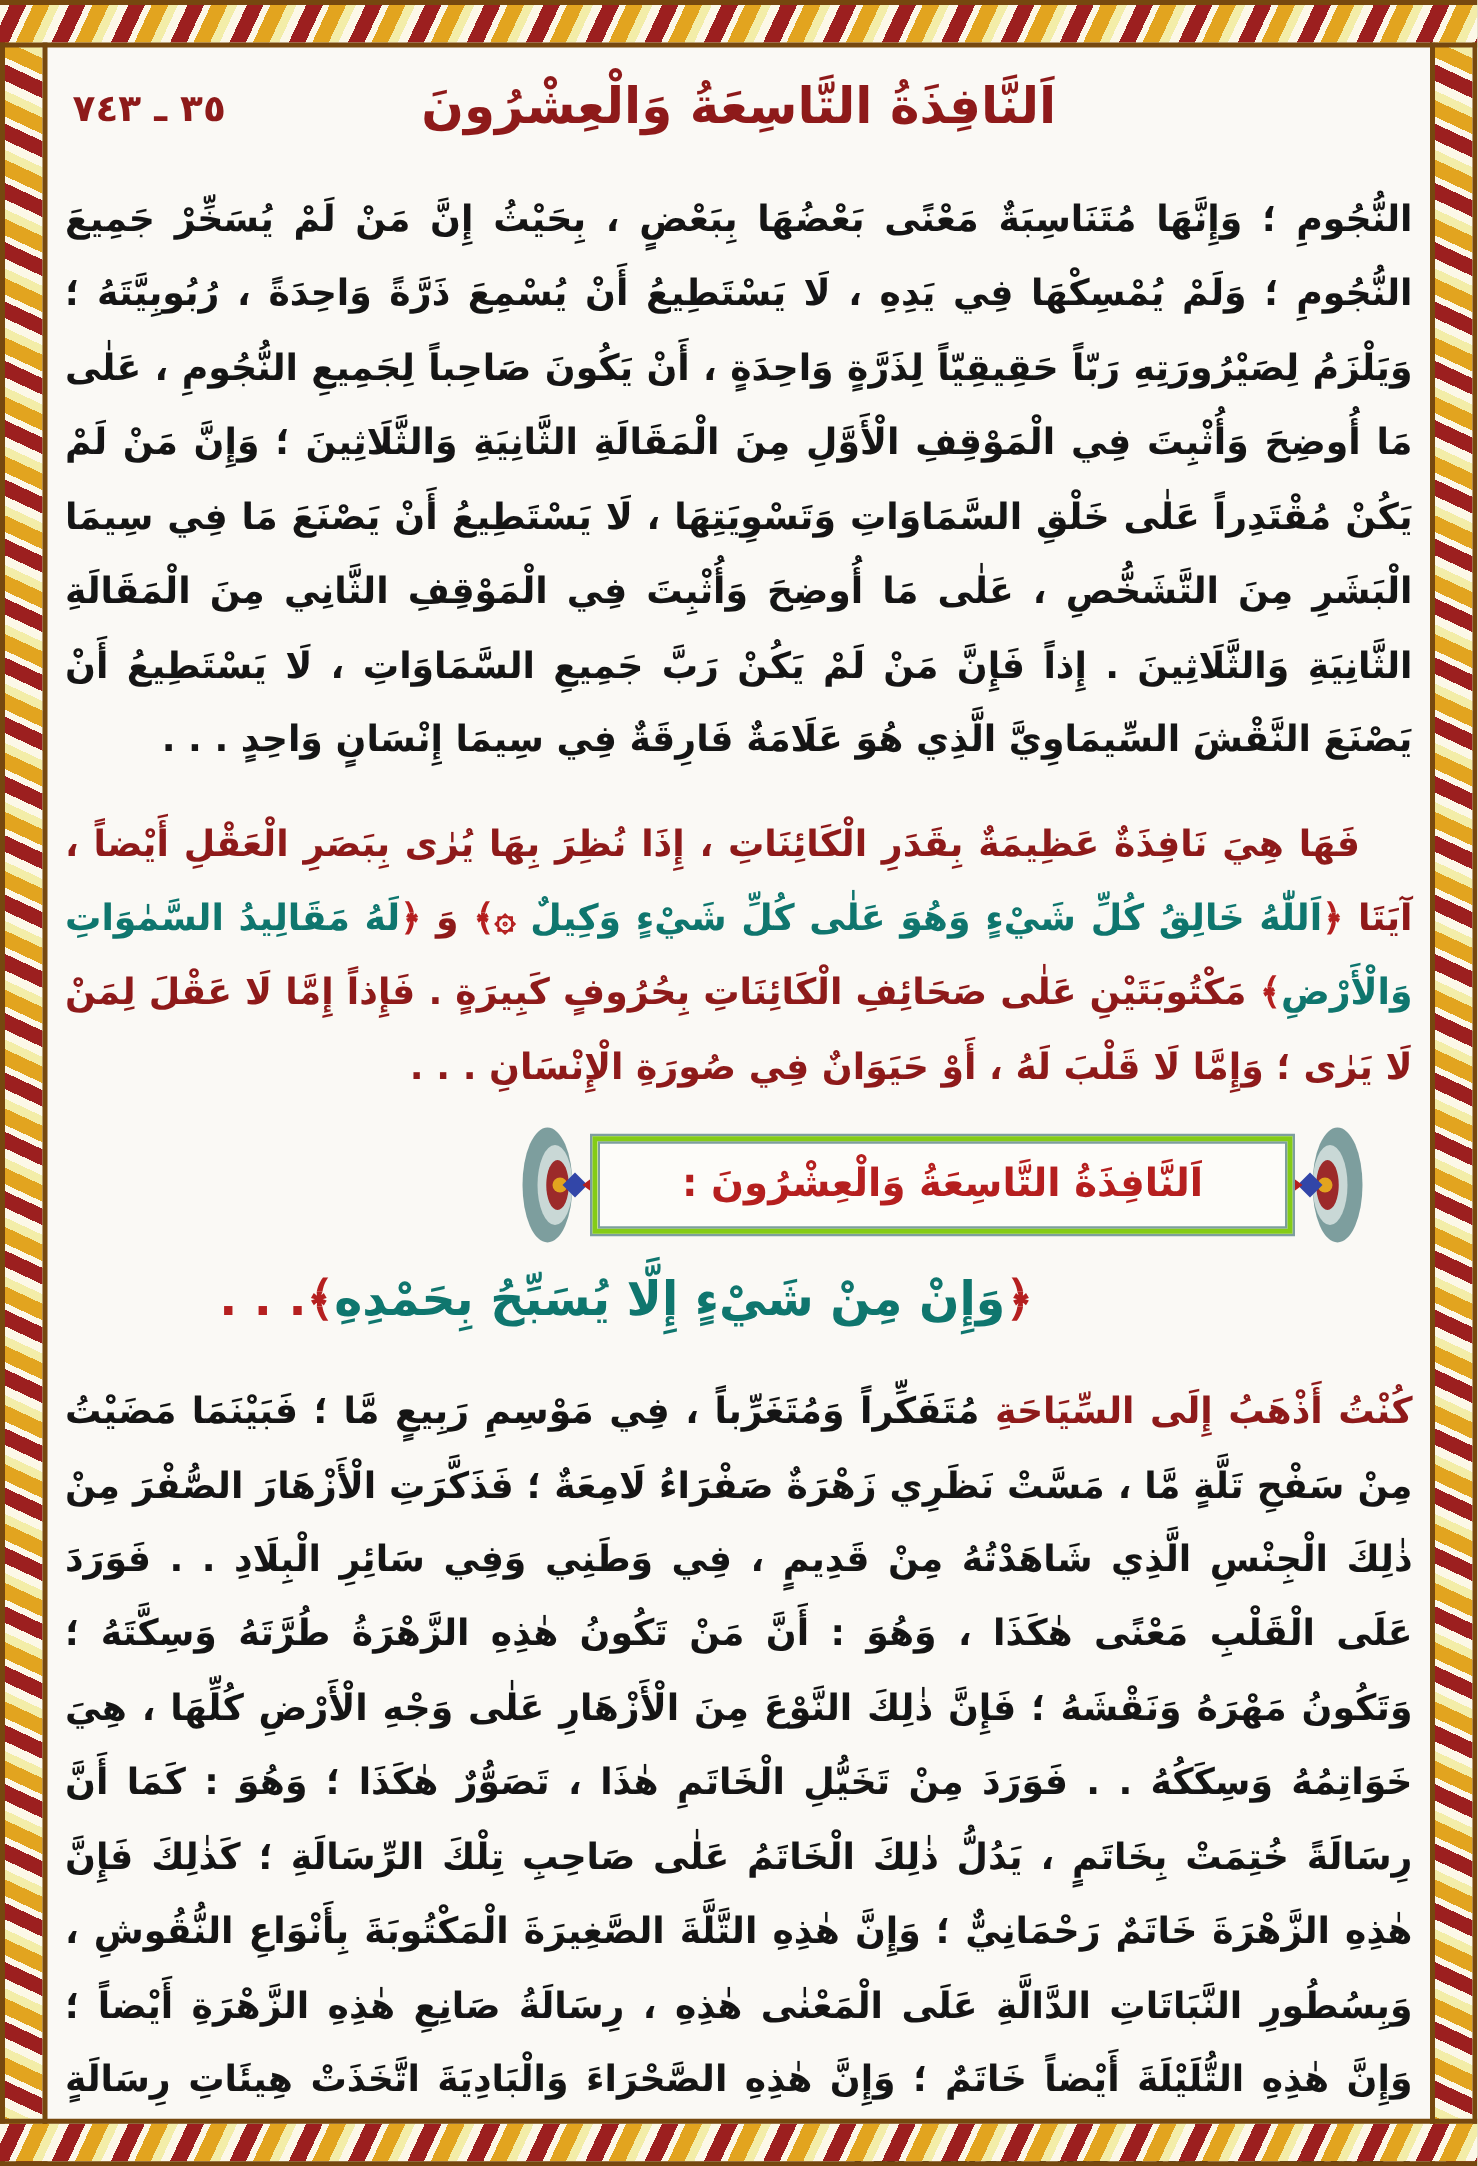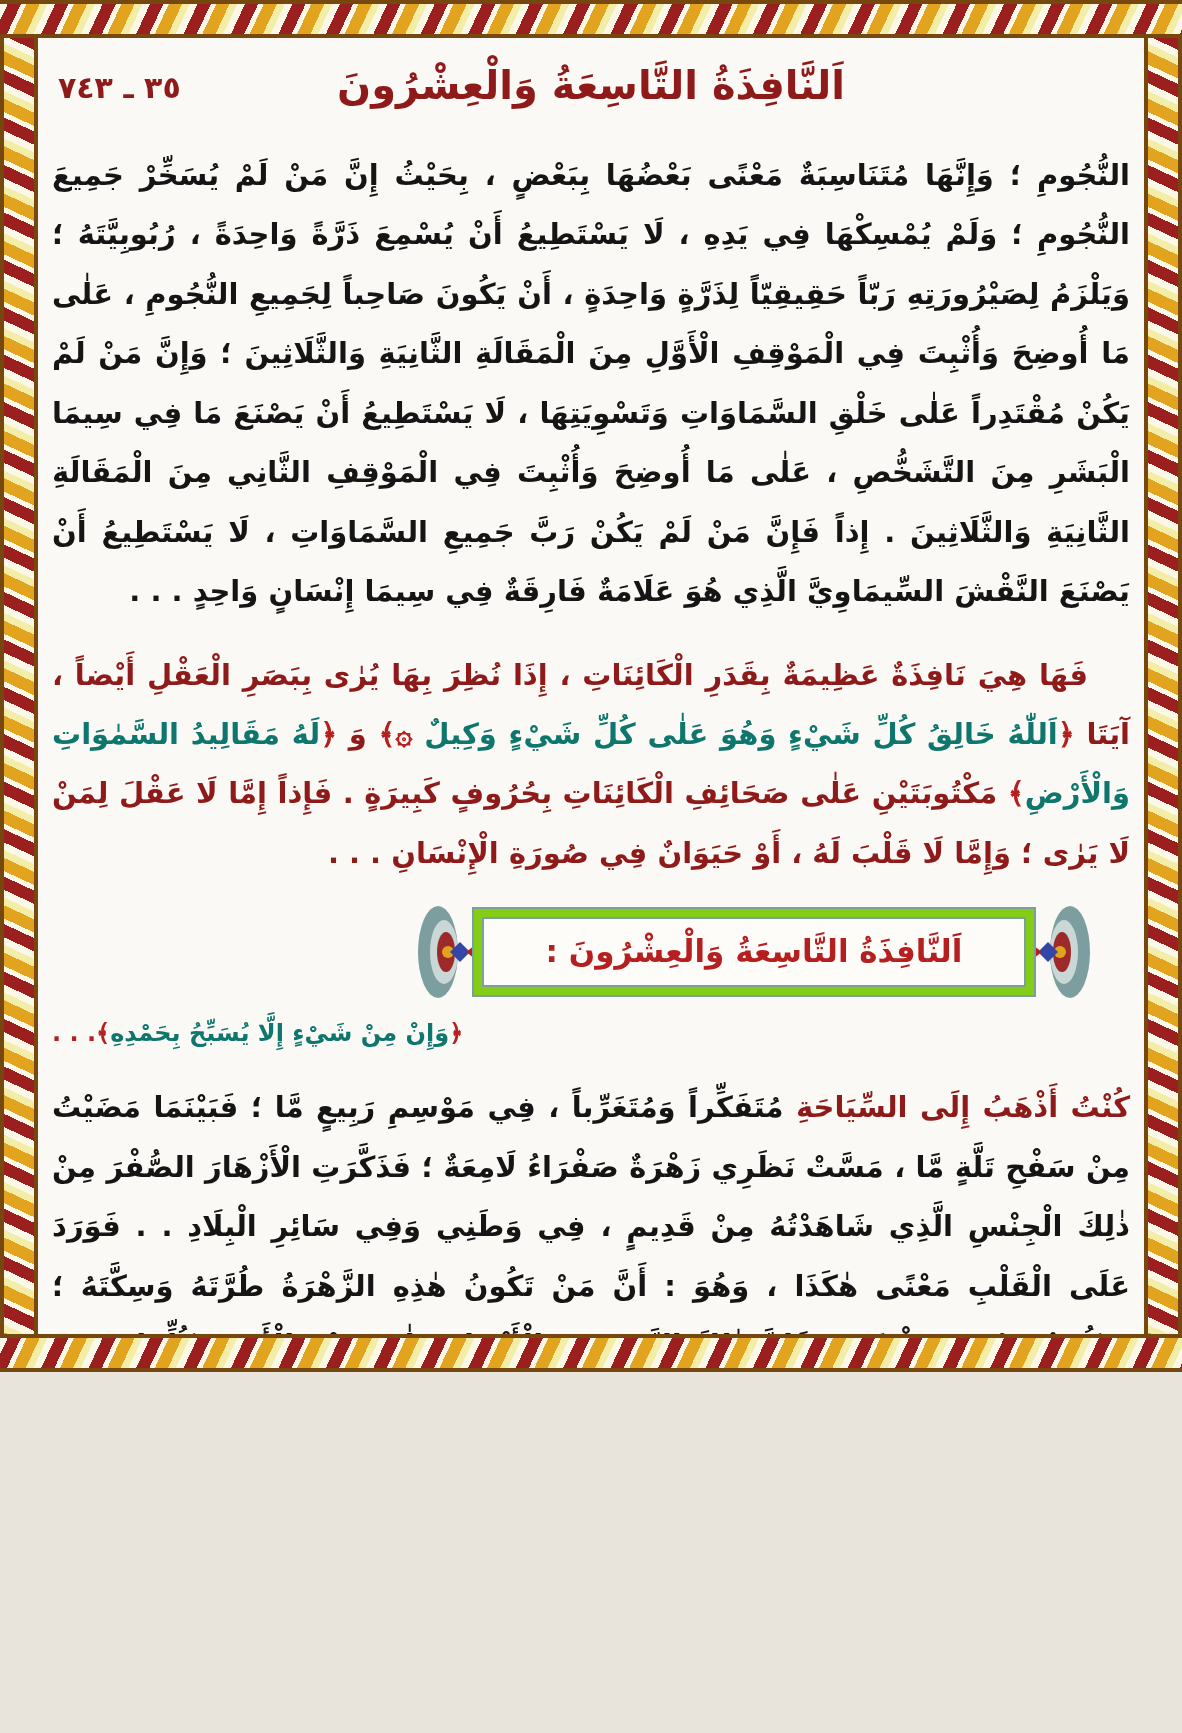--- a/index.html
+++ b/index.html
@@ -1,18 +1,18 @@
 <!DOCTYPE html>
 <html lang="ar" dir="rtl"><head>
 <meta charset="utf-8">
 <style>
   html,body{margin:0;padding:0;background:#e8e4dc;}
   .page{
     position:relative;
-    width:1182px;height:1372px;
+    width:1182px;height:1733px;
     background:#faf9f5;
     overflow:hidden;
     font-family:"DejaVu Sans", sans-serif;
     direction:rtl;
   }
   
   .b-strip{position:absolute;background-color:#f3eda8;}
   .b-horiz{
     left:0;right:0;height:30px;
     border-top:4px solid #76480f;border-bottom:4px solid #76480f;
@@ -59,34 +59,34 @@
   .rosette{color:#b51f1f;}
   .dots-red{color:#b51f1f;}
 
   .section-box-wrap{
     position:relative;width:560px;
     margin:26px 96px 10px auto;
   }
   .section-box{
     position:relative;z-index:2;
     background:#fdfcf9;
-    border:8px solid #84cc16;
+    border:4px solid #84cc16;
     box-shadow:0 0 0 2px #7d9e9e, inset 0 0 0 2px #7d9e9e;
     text-align:center;
     padding:16px 4px 18px;
   }
   .section-box-title{
     color:#b51f1f;font-size:31px;font-weight:700;
   }
   .wing{position:absolute;top:50%;width:72px;height:104px;z-index:1;}
   .wing-right{right:-58px;transform:translateY(-50%);}
   .wing-left{left:-58px;transform:translateY(-50%) scaleX(-1);}
 
   .centered-verse{
-    text-align:left;font-size:24px;font-weight:700;
+    text-align:center;font-size:38px;font-weight:700;
     margin:14px 180px 0 0;
   }
   .para2{margin-top:20px;}
   .p2wrap{text-indent:46px;}
 </style>
 </head>
 <body>
 
 <div class="page">
 

